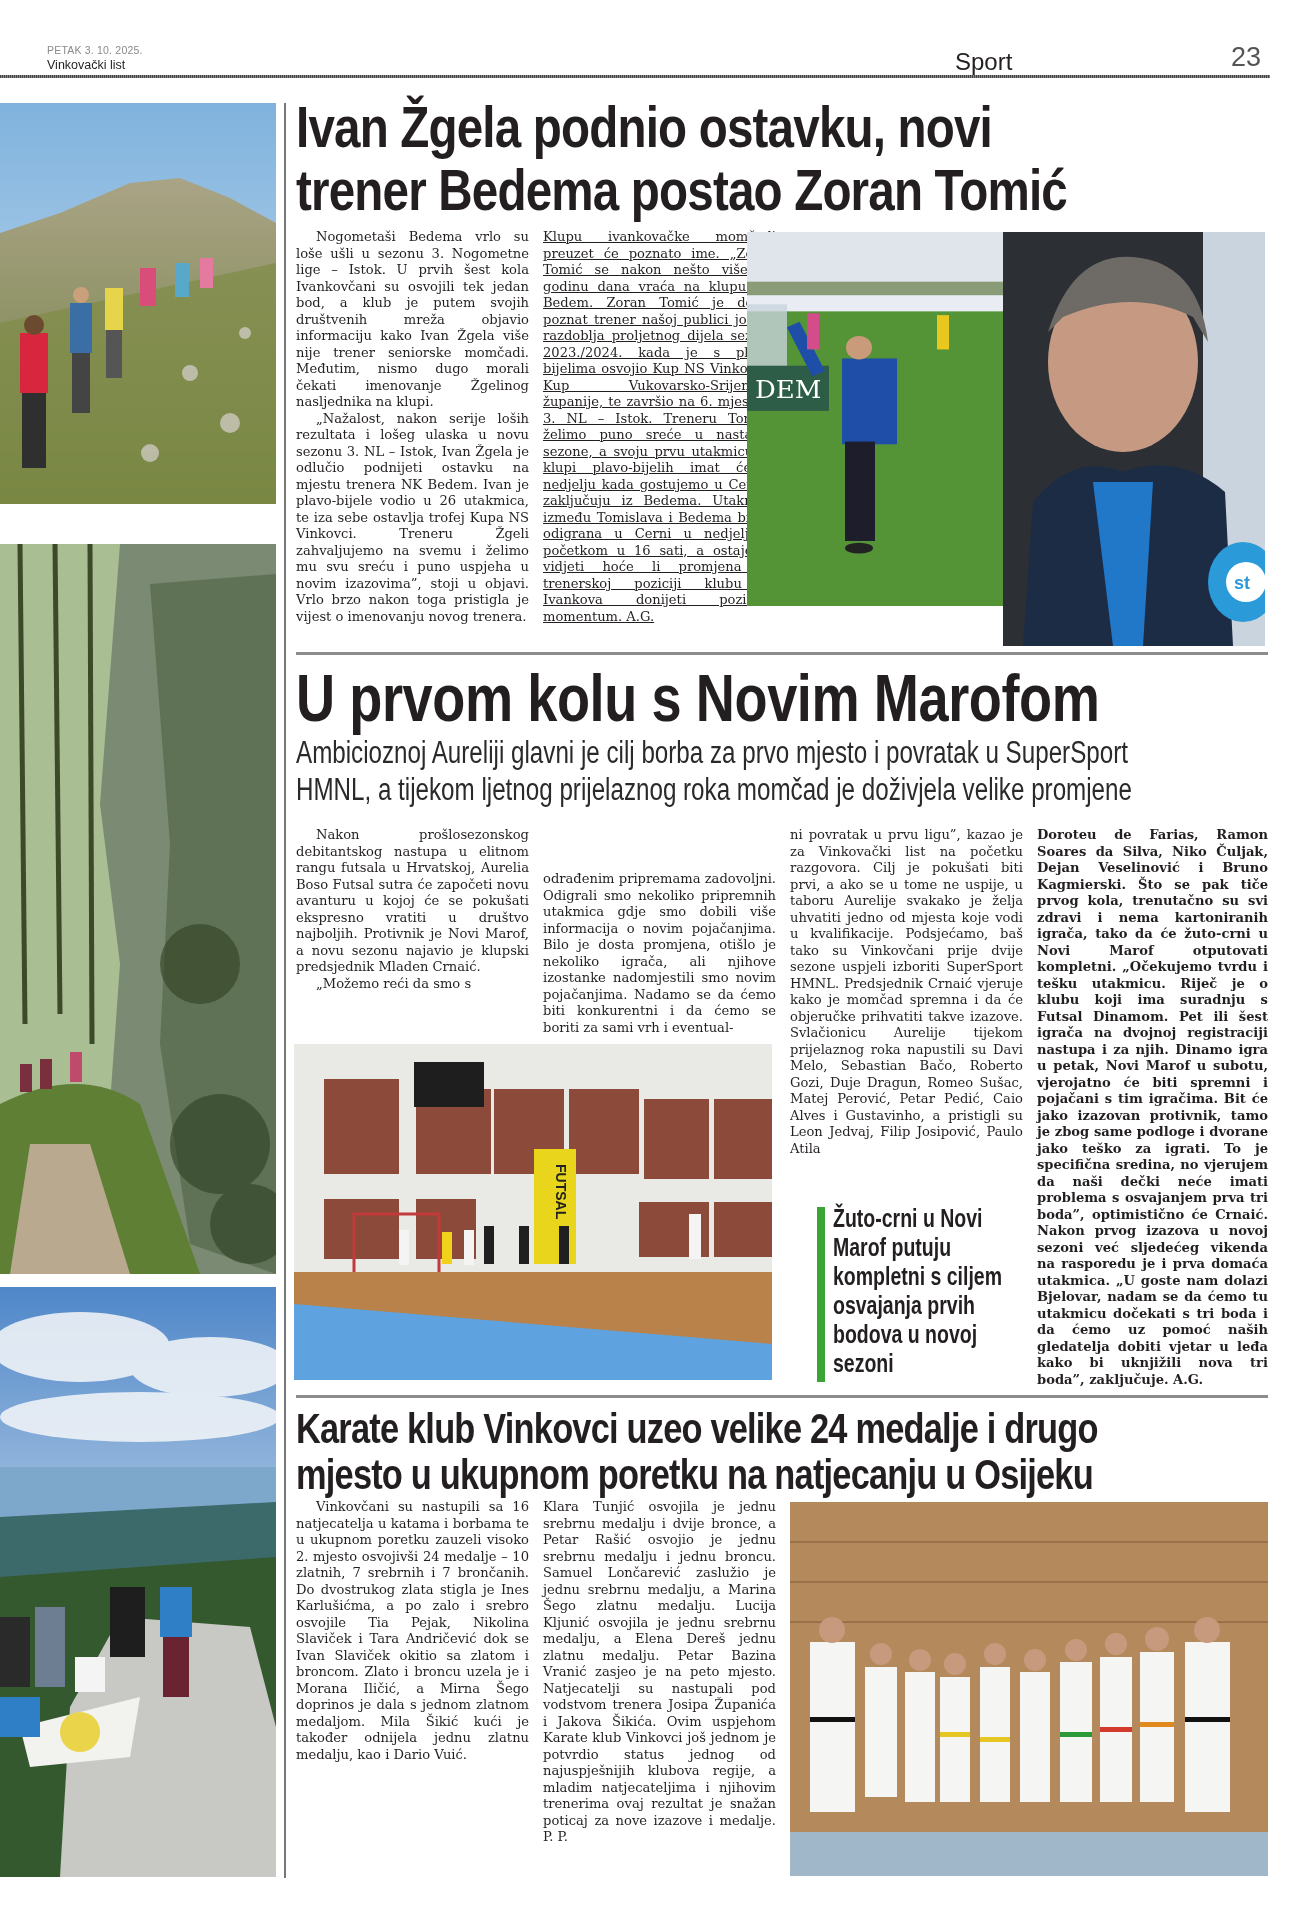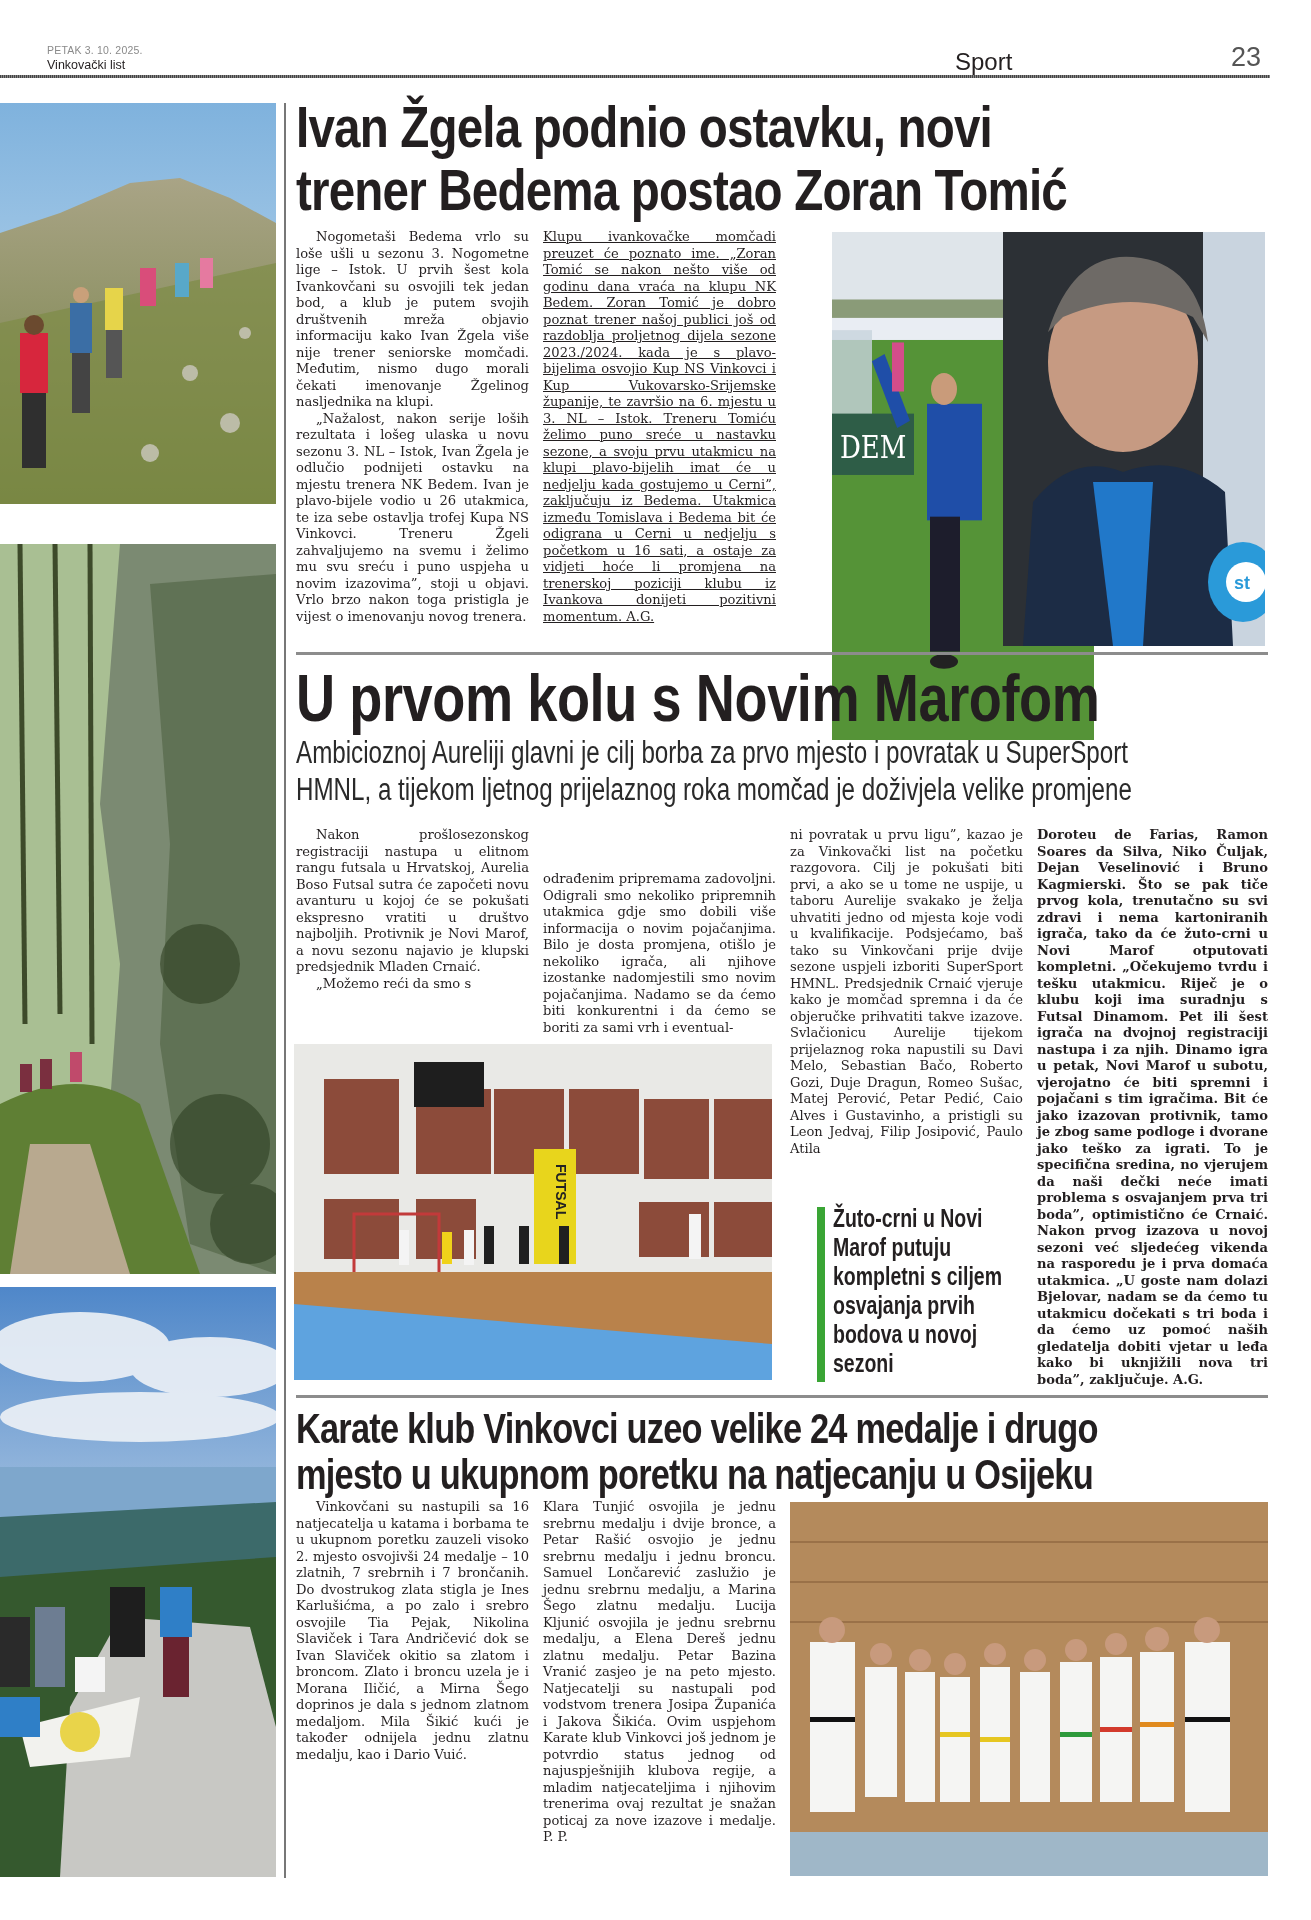--- a/index.html
+++ b/index.html
@@ -138,21 +138,21 @@
   <div>Ivan Žgela podnio ostavku, novi</div>
   <div>trener Bedema postao Zoran Tomić</div>
 </div>
 <div class="abs body" style="left:296px;top:229px;width:233px;">
   <p>Nogometaši Bedema vrlo su loše ušli u sezonu 3. Nogometne lige – Istok. U prvih šest kola Ivankovčani su osvojili tek jedan bod, a klub je putem svojih društvenih mreža objavio informaciju kako Ivan Žgela više nije trener seniorske momčadi. Međutim, nismo dugo morali čekati imenovanje Žgelinog nasljednika na klupi.</p>
   <p>„Nažalost, nakon serije loših rezultata i lošeg ulaska u novu sezonu 3. NL – Istok, Ivan Žgela je odlučio podnijeti ostavku na mjestu trenera NK Bedem. Ivan je plavo-bijele vodio u 26 utakmica, te iza sebe ostavlja trofej Kupa NS Vinkovci. Treneru Žgeli zahvaljujemo na svemu i želimo mu svu sreću i puno uspjeha u novim izazovima”, stoji u objavi. Vrlo brzo nakon toga pristigla je vijest o imenovanju novog trenera.</p>
 </div>
 <div class="abs body" style="left:543px;top:229px;width:233px;text-decoration:underline;">
   <p class="noindent">Klupu ivankovačke momčadi preuzet će poznato ime. „Zoran Tomić se nakon nešto više od godinu dana vraća na klupu NK Bedem. Zoran Tomić je dobro poznat trener našoj publici još od razdoblja proljetnog dijela sezone 2023./2024. kada je s plavo-bijelima osvojio Kup NS Vinkovci i Kup Vukovarsko-Srijemske županije, te završio na 6. mjestu u 3. NL – Istok. Treneru Tomiću želimo puno sreće u nastavku sezone, a svoju prvu utakmicu na klupi plavo-bijelih imat će u nedjelju kada gostujemo u Cerni”, zaključuju iz Bedema. Utakmica između Tomislava i Bedema bit će odigrana u Cerni u nedjelju s početkom u 16 sati, a ostaje za vidjeti hoće li promjena na trenerskoj poziciji klubu iz Ivankova donijeti pozitivni momentum. A.G.</p>
 </div>
-<div class="abs photo" style="left:832px;top:232px;width:262px;height:508px;">
+<div class="abs photo" style="left:747px;top:232px;width:262px;height:374px;">
   <svg viewBox="0 0 262 414" preserveAspectRatio="none">
     <rect width="262" height="70" fill="#dfe5ea"></rect>
     <rect y="55" width="262" height="20" fill="#8a9b78"></rect>
     <rect y="70" width="262" height="18" fill="#e9edf3"></rect>
     <rect y="88" width="262" height="326" fill="#4f8a33"></rect>
     <path d="M0 88 L262 88 L262 414 L0 414 Z" fill="#5a9a3b" opacity="0.6"></path>
     <rect x="0" y="80" width="40" height="80" fill="#c7d3dc" opacity="0.8"></rect>
     <rect x="0" y="148" width="82" height="50" fill="#2e5d47"></rect>
     <text x="8" y="184" font-family="DejaVu Serif, serif" font-size="26" fill="#ffffff">DEM</text>
     <rect x="95" y="140" width="55" height="95" fill="#1f4ea8"></rect>
@@ -179,21 +179,21 @@
   </svg>
 </div>
 <div class="abs hrule" style="left:296px;top:652px;width:972px;"></div>
 
 <div class="abs h1 h-second">U prvom kolu s Novim Marofom</div>
 <div class="abs subhead">
   <div>Ambicioznoj Aureliji glavni je cilj borba za prvo mjesto i povratak u SuperSport</div>
   <div>HMNL, a tijekom ljetnog prijelaznog roka momčad je doživjela velike promjene</div>
 </div>
 <div class="abs body" style="left:296px;top:827px;width:233px;">
-  <p>Nakon prošlosezonskog registraciji nastupa u elitnom rangu futsala u Hrvatskoj, Aurelia Boso Futsal sutra će započeti novu avanturu u kojoj će se pokušati ekspresno vratiti u društvo najboljih. Protivnik je Novi Marof, a novu sezonu najavio je klupski predsjednik Mladen Crnaić.</p>
+  <p>Nakon prošlosezonskog debitantskog nastupa u elitnom rangu futsala u Hrvatskoj, Aurelia Boso Futsal sutra će započeti novu avanturu u kojoj će se pokušati ekspresno vratiti u društvo najboljih. Protivnik je Novi Marof, a novu sezonu najavio je klupski predsjednik Mladen Crnaić.</p>
   <p>„Možemo reći da smo s</p>
 </div>
 <div class="abs body" style="left:543px;top:827px;width:233px;margin-top:44px;">
   <p class="noindent">odrađenim pripremama zadovoljni. Odigrali smo nekoliko pripremnih utakmica gdje smo dobili više informacija o novim pojačanjima. Bilo je dosta promjena, otišlo je nekoliko igrača, ali njihove izostanke nadomjestili smo novim pojačanjima. Nadamo se da ćemo biti konkurentni i da ćemo se boriti za sami vrh i eventual-</p>
 </div>
 <div class="abs body" style="left:790px;top:827px;width:233px;">
   <p class="noindent">ni povratak u prvu ligu”, kazao je za Vinkovački list na početku razgovora. Cilj je pokušati biti prvi, a ako se u tome ne uspije, u taboru Aurelije svakako je želja uhvatiti jedno od mjesta koje vodi u kvalifikacije. Podsjećamo, baš tako su Vinkovčani prije dvije sezone uspjeli izboriti SuperSport HMNL. Predsjednik Crnaić vjeruje kako je momčad spremna i da će objeručke prihvatiti takve izazove. Svlačionicu Aurelije tijekom prijelaznog roka napustili su Davi Melo, Sebastian Bačo, Roberto Gozi, Duje Dragun, Romeo Sušac, Matej Perović, Petar Pedić, Caio Alves i Gustavinho, a pristigli su Leon Jedvaj, Filip Josipović, Paulo Atila</p>
 </div>
 <div class="abs body" style="left:1037px;top:827px;width:231px;font-weight:bold;">
   <p class="noindent">Doroteu de Farias, Ramon Soares da Silva, Niko Čuljak, Dejan Veselinović i Bruno Kagmierski. Što se pak tiče prvog kola, trenutačno su svi zdravi i nema kartoniranih igrača, tako da će žuto-crni u Novi Marof otputovati kompletni. „Očekujemo tvrdu i tešku utakmicu. Riječ je o klubu koji ima suradnju s Futsal Dinamom. Pet ili šest igrača na dvojnoj registraciji nastupa i za njih. Dinamo igra u petak, Novi Marof u subotu, vjerojatno će biti spremni i pojačani s tim igračima. Bit će jako izazovan protivnik, tamo je zbog same podloge i dvorane jako teško za igrati. To je specifična sredina, no vjerujem da naši dečki neće imati problema s osvajanjem prva tri boda”, optimistično će Crnaić. Nakon prvog izazova u novoj sezoni već sljedećeg vikenda na rasporedu je i prva domaća utakmica. „U goste nam dolazi Bjelovar, nadam se da ćemo tu utakmicu dočekati s tri boda i da ćemo uz pomoć naših gledatelja dobiti vjetar u leđa kako bi uknjižili nova tri boda”, zaključuje. A.G.</p>

